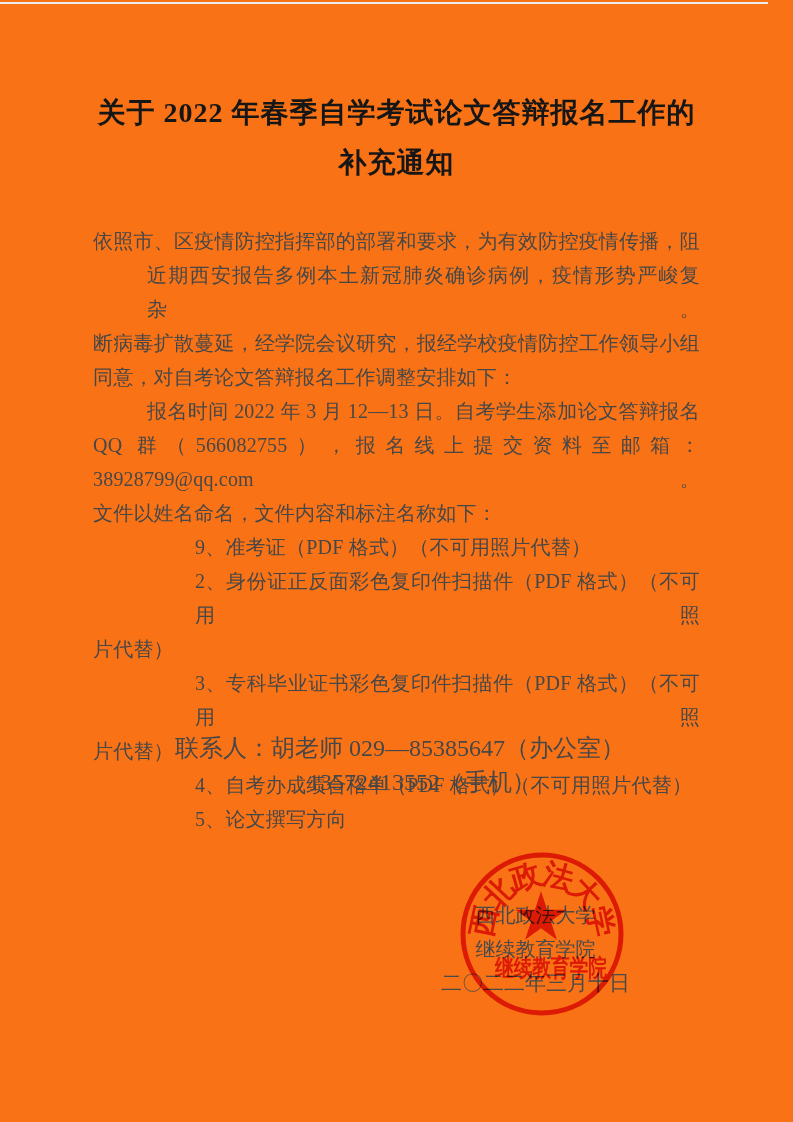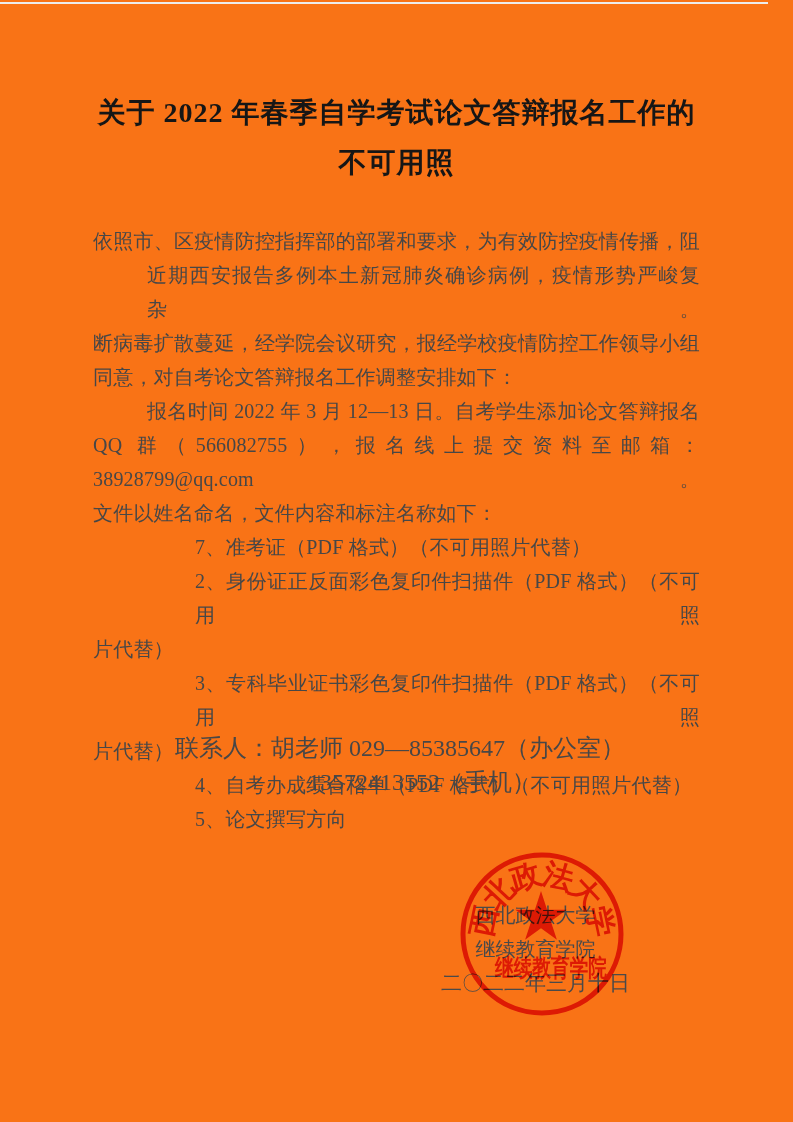--- a/index.html
+++ b/index.html
@@ -58,32 +58,32 @@
 </style>
 </head>
 <body>
 
 <div class="page">
 
   <div class="top-edge"></div>
 
   <div class="title-block">
     <div>关于 2022 年春季自学考试论文答辩报名工作的</div>
-    <div>不可用照</div>
+    <div>补充通知</div>
   </div>
 
   <div class="body-block">
     <div class="bl jl">依照市、区疫情防控指挥部的部署和要求，为有效防控疫情传播，阻</div>
     <div class="bl i2 jl">近期西安报告多例本土新冠肺炎确诊病例，疫情形势严峻复杂。</div>
     <div class="bl jl">断病毒扩散蔓延，经学院会议研究，报经学校疫情防控工作领导小组</div>
     <div class="bl">同意，对自考论文答辩报名工作调整安排如下：</div>
     <div class="bl i2 jl">报名时间 2022 年 3 月 12—13 日。自考学生添加论文答辩报名</div>
     <div class="bl jl">QQ 群（566082755），报名线上提交资料至邮箱：38928799@qq.com。</div>
     <div class="bl">文件以姓名命名，文件内容和标注名称如下：</div>
-    <div class="bl i5">7、准考证（PDF 格式）（不可用照片代替）</div>
+    <div class="bl i5">9、准考证（PDF 格式）（不可用照片代替）</div>
     <div class="bl i5 jl">2、身份证正反面彩色复印件扫描件（PDF 格式）（不可用照</div>
     <div class="bl">片代替）</div>
     <div class="bl i5 jl">3、专科毕业证书彩色复印件扫描件（PDF 格式）（不可用照</div>
     <div class="bl">片代替）</div>
     <div class="bl i5">4、自考办成绩合格单（PDF 格式）（不可用照片代替）</div>
     <div class="bl i5">5、论文撰写方向</div>
   </div>
 
   <div class="contact-block">
     <div class="c1">联系人：胡老师 029—85385647（办公室）</div>

